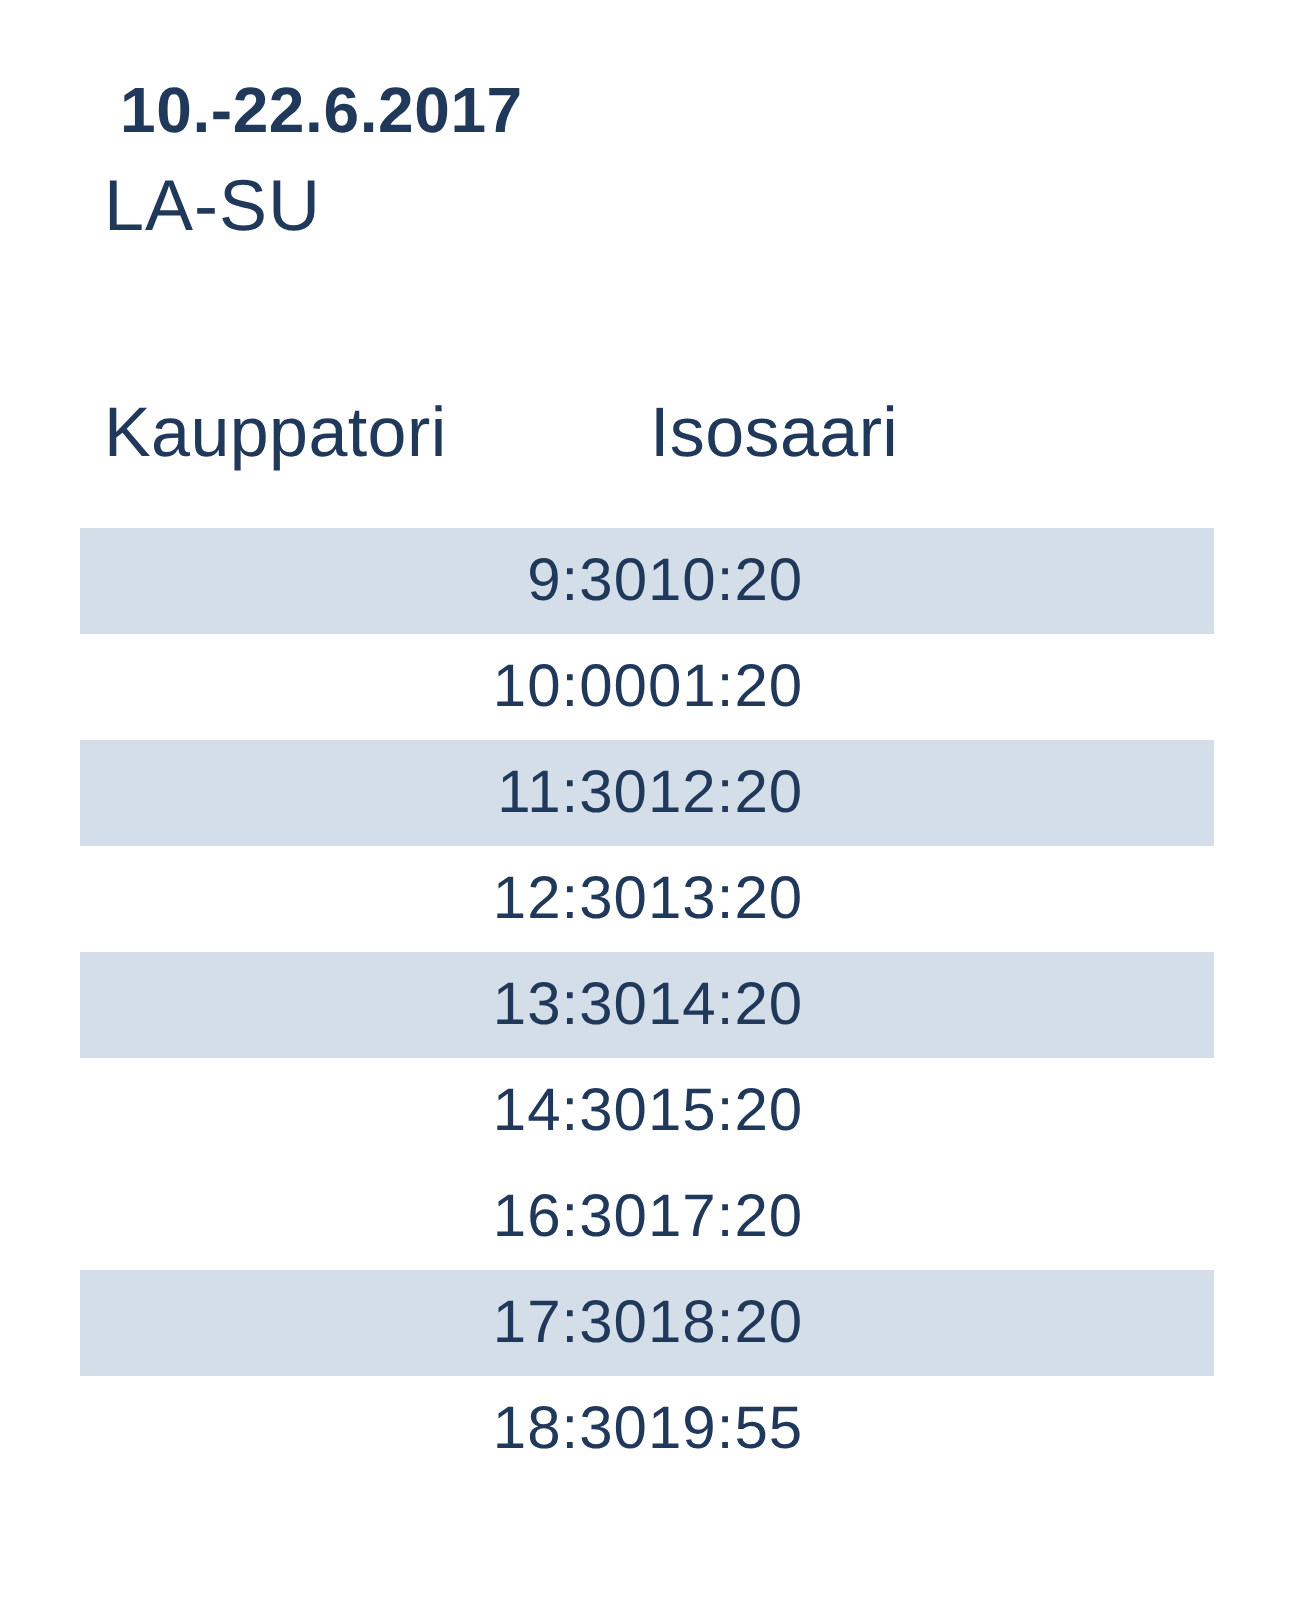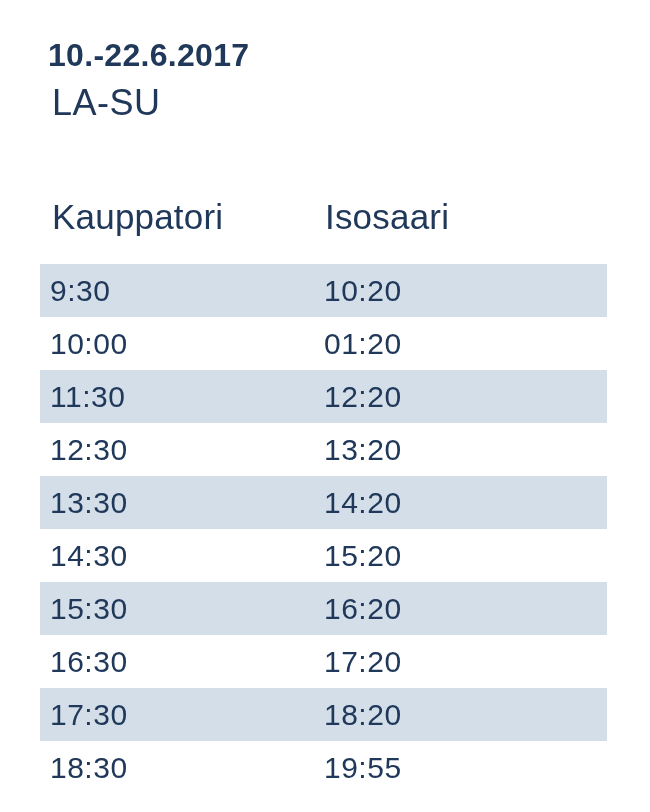--- a/index.html
+++ b/index.html
@@ -6,21 +6,21 @@
   html, body { margin: 0; padding: 0; }
   body {
     width: 650px;
     height: 812px;
     background: var(--background, #ffffff);
     color: var(--text, #20395A);
     font-family: "Liberation Sans", sans-serif;
     overflow: hidden;
   }
   .date {
-    margin: 39px 0 0 48px;
+    margin: 39px 0 0 60px;
     font-size: 32px;
     font-weight: 700;
     line-height: 1;
     letter-spacing: 0.3px;
   }
   .days {
     margin: 14px 0 0 52px;
     font-size: 36px;
     font-weight: 400;
     line-height: 1;
@@ -41,21 +41,21 @@
   }
   .row {
     display: flex;
     align-items: center;
     height: 53px;
     padding-left: 10px;
     font-size: 30px;
     letter-spacing: 0.5px;
   }
   .row.striped { background: var(--row-stripe, #D3DEE9); }
-  .row .col1 { width: 274px; }
+  .row .col1 { width: 274px; text-align: right; }
 </style>
 </head>
 <body>
 
 <div class="page">
 
   <div class="date">10.-22.6.2017</div>
 
   <div class="days">LA-SU</div>
 
@@ -82,24 +82,20 @@
     <span class="cell col2">13:20</span>
   </div>
       <div class="row striped">
     <span class="cell col1">13:30</span>
     <span class="cell col2">14:20</span>
   </div>
       <div class="row">
     <span class="cell col1">14:30</span>
     <span class="cell col2">15:20</span>
   </div>
-      <div class="row striped">
-    <span class="cell col1">15:30</span>
-    <span class="cell col2">16:20</span>
-  </div>
       <div class="row">
     <span class="cell col1">16:30</span>
     <span class="cell col2">17:20</span>
   </div>
       <div class="row striped">
     <span class="cell col1">17:30</span>
     <span class="cell col2">18:20</span>
   </div>
       <div class="row">
     <span class="cell col1">18:30</span>

